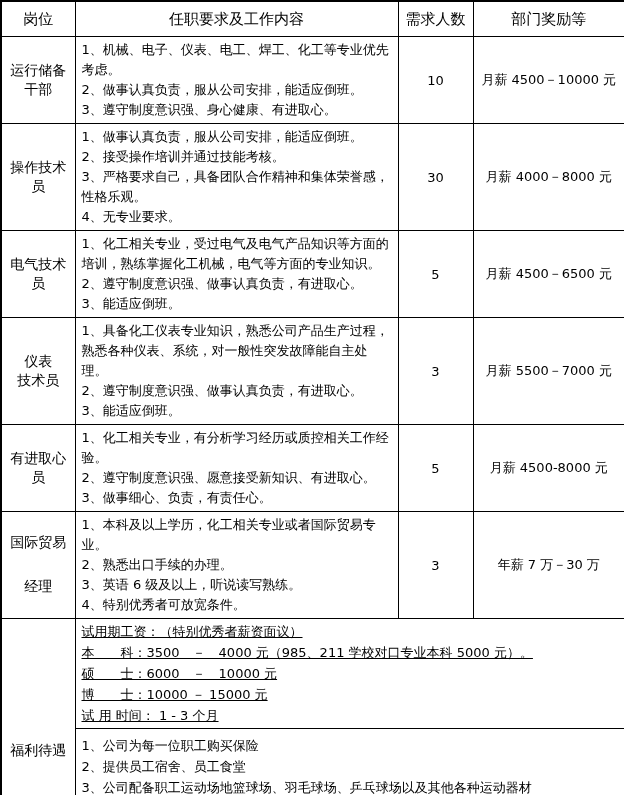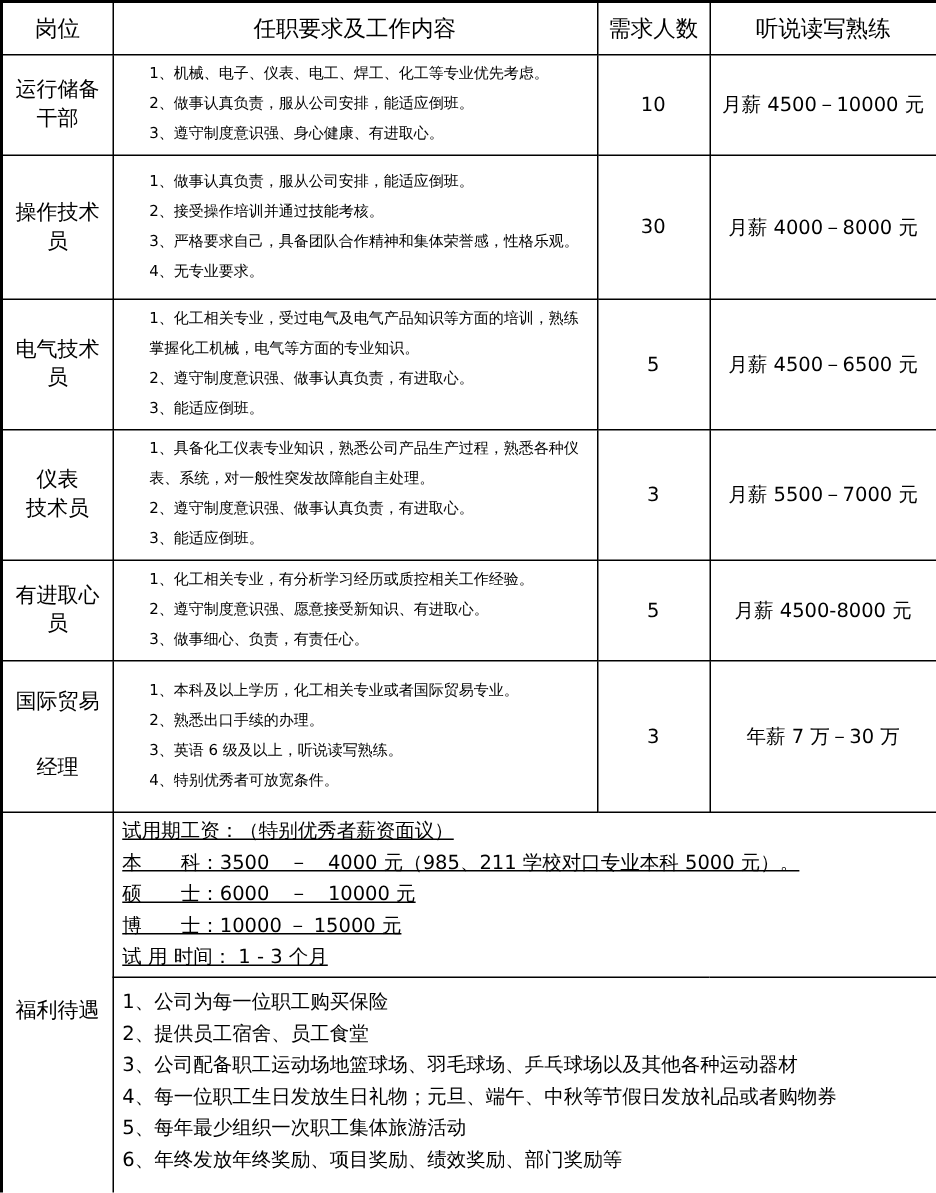--- a/index.html
+++ b/index.html
@@ -36,24 +36,24 @@
   td.pos {
     font-size: 14px;
     text-align: center;
     line-height: 19px;
     white-space: pre-line;
     padding: 0 2px;
   }
   tr.row-intl td.pos { line-height: 44px; font-family: Liberation Mono, monospace; }
   
   td.req {
-    font-size: 10px;
+    font-size: 13px;
     line-height: 20px;
     text-align: left;
-    padding: 3px 5px 3px 24px;
+    padding: 3px 5px 3px 6px;
     white-space: pre-line;
   }
   
   td.cnt {
     font-size: 13px;
     text-align: center;
     padding: 0 18px;
     margin-left: 32px;
   }
   
@@ -95,21 +95,21 @@
     <col style="width:323px">
     <col style="width:75px">
     <col style="width:152px">
   </colgroup>
 
   <tbody>
       <tr style="height:34px">
     <th>岗位</th>
     <th>任职要求及工作内容</th>
     <th>需求人数</th>
-    <th>听说读写熟练</th>
+    <th>部门奖励等</th>
   </tr>
 
   <tr style="height:60px">
     <td class="pos">运行储备
 干部</td>
     <td class="req">1、机械、电子、仪表、电工、焊工、化工等专业优先考虑。
 2、做事认真负责，服从公司安排，能适应倒班。
 3、遵守制度意识强、身心健康、有进取心。</td>
     <td class="cnt">10</td>
     <td class="sal">月薪 4500－10000 元</td>

